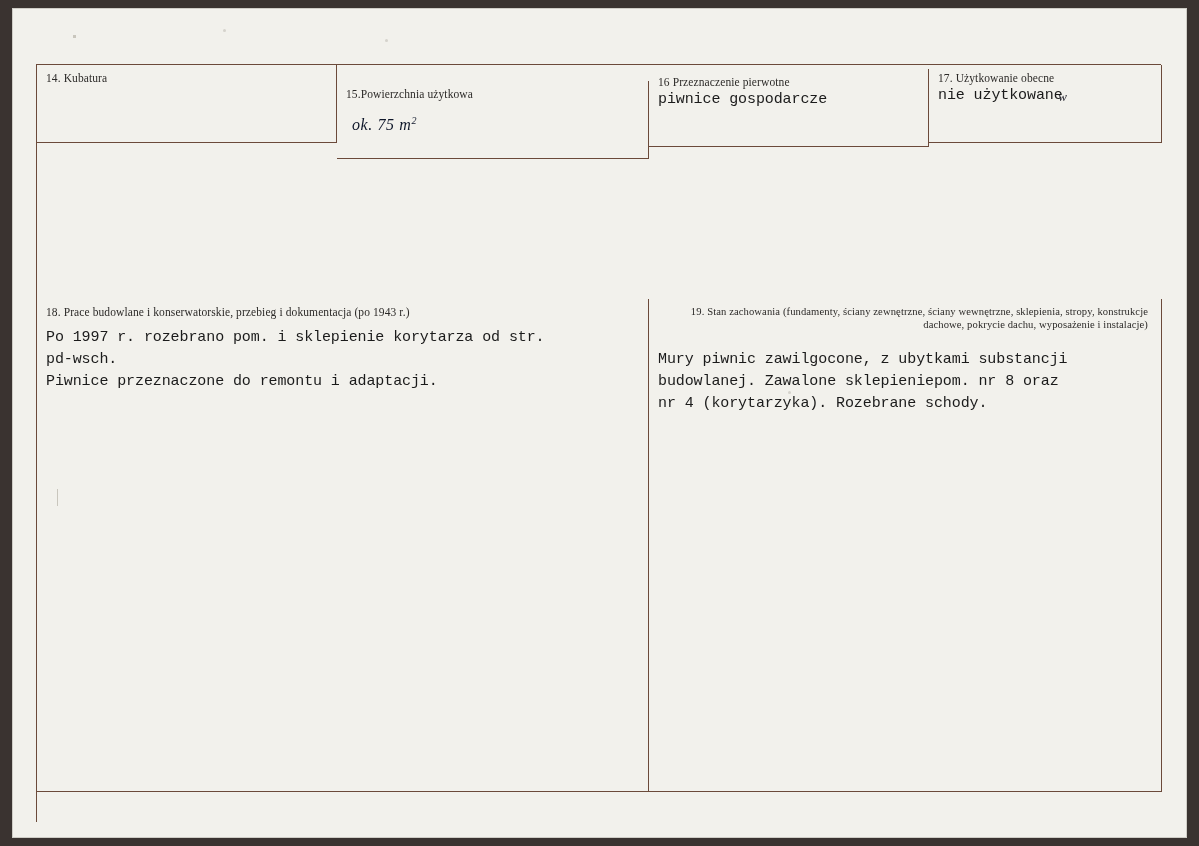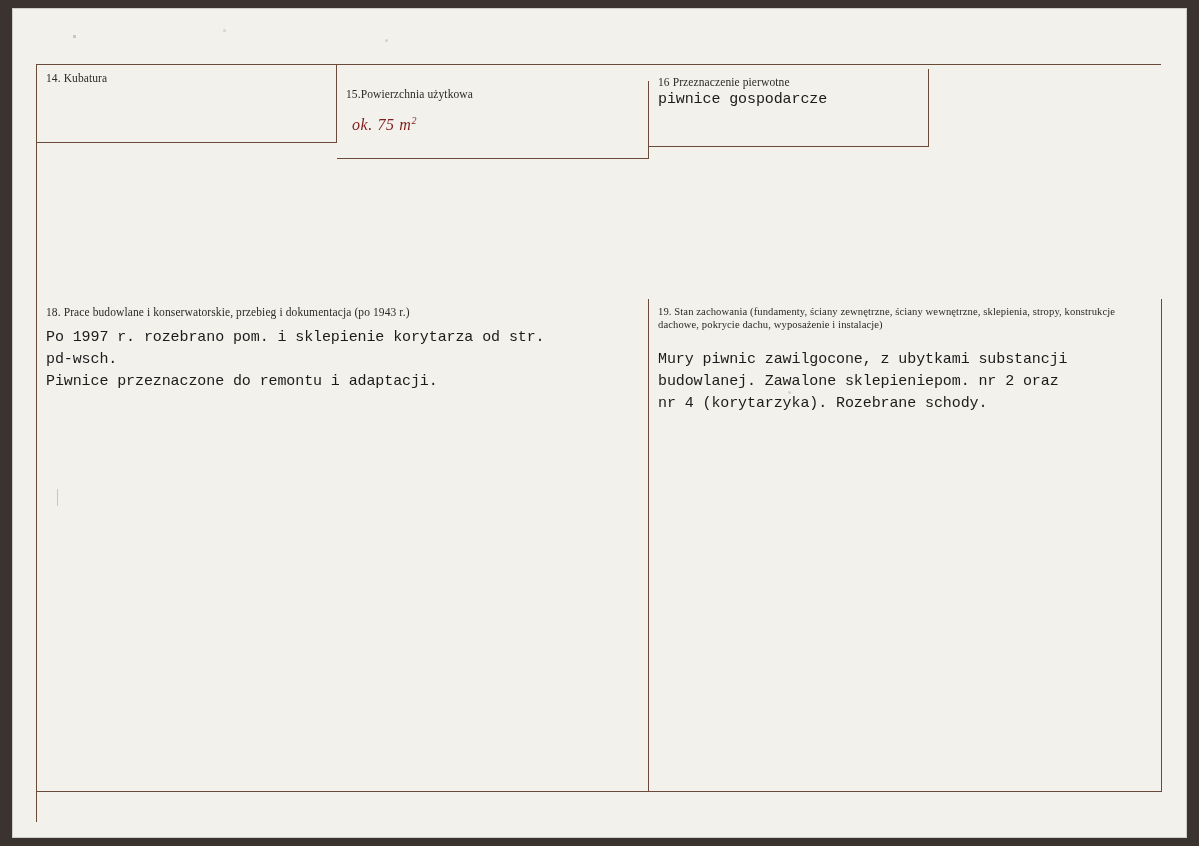--- a/index.html
+++ b/index.html
@@ -71,21 +71,21 @@
     letter-spacing: -0.1px;
   }
   .typed.big {
     font-size: 15px;
   }
 
   .hand {
     font-family: "Liberation Serif", serif;
     font-style: italic;
     font-size: 16px;
-    color: #7f1d1d;
+    color: #0f172a;
     letter-spacing: 0.6px;
   }
   .hand sup {
     font-size: 10px;
     vertical-align: super;
   }
 
   
   .r1 { top: 0; height: 78px; }
   .c14 { left: 0;    width: 300px; }
@@ -153,35 +153,39 @@
       <div class="cell c15" style="top:16px; height:78px;">
         <div class="cap">15.Powierzchnia użytkowa</div>
         <div class="hand val-hand"><span>ok. 75 m</span><sup>2</sup></div>
       </div>
 
       <div class="cell c16" style="top:4px; height:78px;">
         <div class="cap">16 Przeznaczenie pierwotne</div>
         <div class="typed big val-typed-2">piwnice gospodarcze</div>
       </div>
 
+      <div class="cell c17" style="top:0; height:78px;">
+        <div class="cap">17. Użytkowanie obecne</div>
+        <div class="typed big val-typed-2"><span>nie użytkowane</span><span class="strike-mark"><span class="over">w</span></span></div>
+      </div>
 
     </div>
 
     <div class="row r2">
 
       <div class="cell c18" style="top:78px; height:493px;">
         <div class="cap">18. Prace budowlane i konserwatorskie, przebieg i dokumentacja (po 1943 r.)</div>
         <div class="typed big" style="margin-top:8px;">Po 1997 r. rozebrano pom. i sklepienie korytarza od str.
 pd-wsch.
 Piwnice przeznaczone do remontu i adaptacji.</div>
       </div>
 
       <div class="cell c19" style="top:78px; height:493px;">
-        <div class="cap small" style="padding-right:4px;">19. Stan zachowania (fundamenty, ściany zewnętrzne, ściany wewnętrzne, sklepienia, stropy, konstrukcje dachowe, pokrycie dachu, wyposażenie i instalacje)</div>
+        <div class="cap small" style="padding-right:4px;text-align:right;">19. Stan zachowania (fundamenty, ściany zewnętrzne, ściany wewnętrzne, sklepienia, stropy, konstrukcje dachowe, pokrycie dachu, wyposażenie i instalacje)</div>
         <div class="typed big" style="margin-top:18px;">Mury piwnic zawilgocone, z ubytkami substancji
-budowlanej. Zawalone sklepieniepom. nr 2 oraz
+budowlanej. Zawalone sklepieniepom. nr 8 oraz
 nr 4 (korytarzyka). Rozebrane schody.</div>
       </div>
 
     </div>
 
   </div>
 </div>
 
 </body></html>

